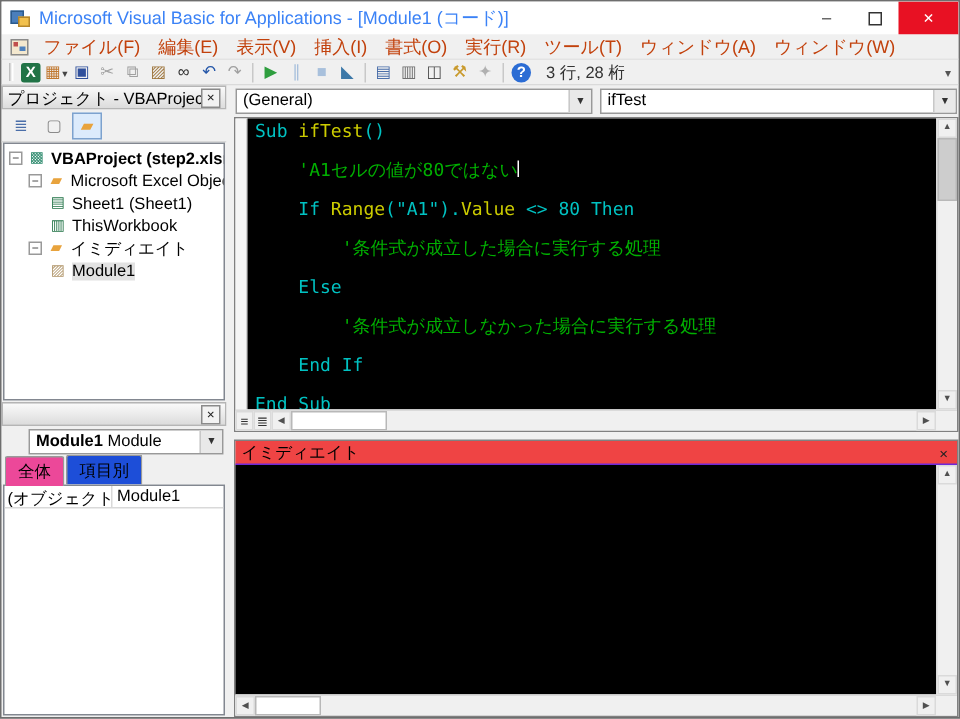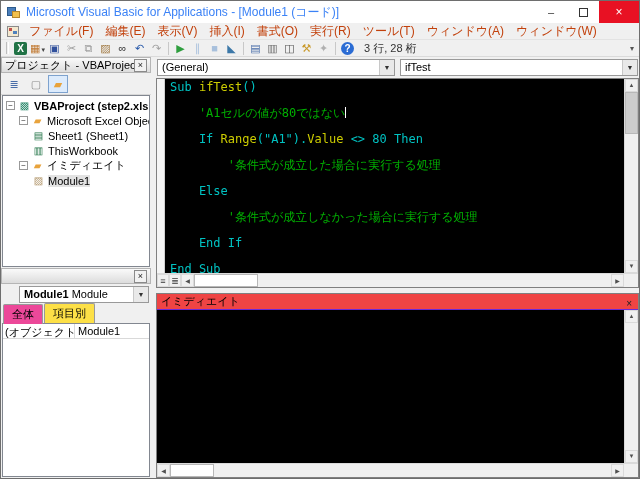--- a/index.html
+++ b/index.html
@@ -64,21 +64,21 @@
   .tlabel{ color:#000; }
   .tlabel.bold{ font-weight:bold; }
   .tlabel.selected{ background:#E2E2E2; }
   
   .comborow{ flex:none; padding:2px 2px 1px 18px; background:#F0F0F0; }
   .combo{ position:relative; height:17px; background:#fff; border:1px solid #999; font-size:11px;
           line-height:15px; padding-left:4px; overflow:hidden; white-space:nowrap; }
   .combo .cbtn{ position:absolute; right:0; top:0; width:15px; height:100%; background:#E9E9E9;
           border-left:1px solid #C8C8C8; text-align:center; font-size:7px; line-height:15px; color:#333; }
   .tabsrow{ flex:none; height:19px; background:#F0F0F0; display:flex; align-items:flex-end; padding-left:2px; }
-  .tab{ font-size:11px; padding:2px 8px 2px 8px; border:1px solid #999; border-bottom:none; background:#fde047;
+  .tab{ font-size:11px; padding:2px 8px 2px 8px; border:1px solid #999; border-bottom:none; background:#1d4ed8;
         margin-right:1px; border-radius:2px 2px 0 0; }
   .tab.active{ background:#ec4899; position:relative; top:1px; }
   .propgrid{ flex:1; background:#fff; border:1px solid #828790; margin:0 1px 1px 1px; font-size:11px; overflow:hidden;}
   .prow{ height:15px; display:flex; border-bottom:1px solid #D9D9D9; }
   .pcell1{ width:72px; flex:none; border-right:1px solid #D9D9D9; padding:1px 0 0 2px; white-space:nowrap; overflow:hidden;}
   .pcell2{ flex:1; padding:1px 0 0 3px; white-space:nowrap; }
   
   .codehead{ flex:none; height:21px; background:#F0F0F0; display:flex; gap:5px; padding:2px 1px 2px 1px; }
   .codehead .combo{ flex:1; }
   .codewrap{ flex:1; min-height:0; display:flex; flex-direction:column; border:1px solid #808080; }

